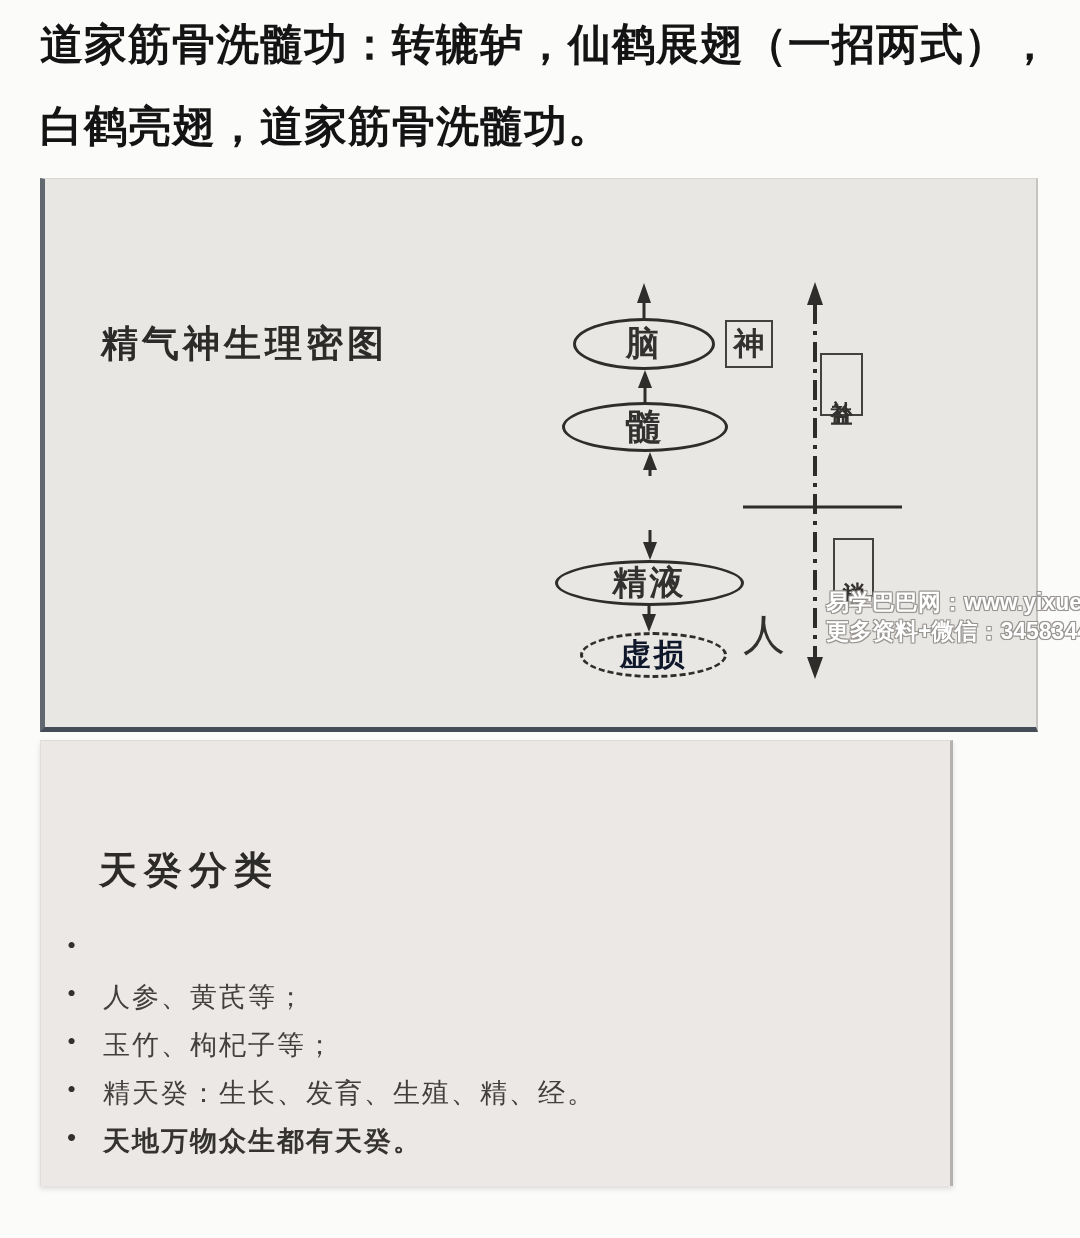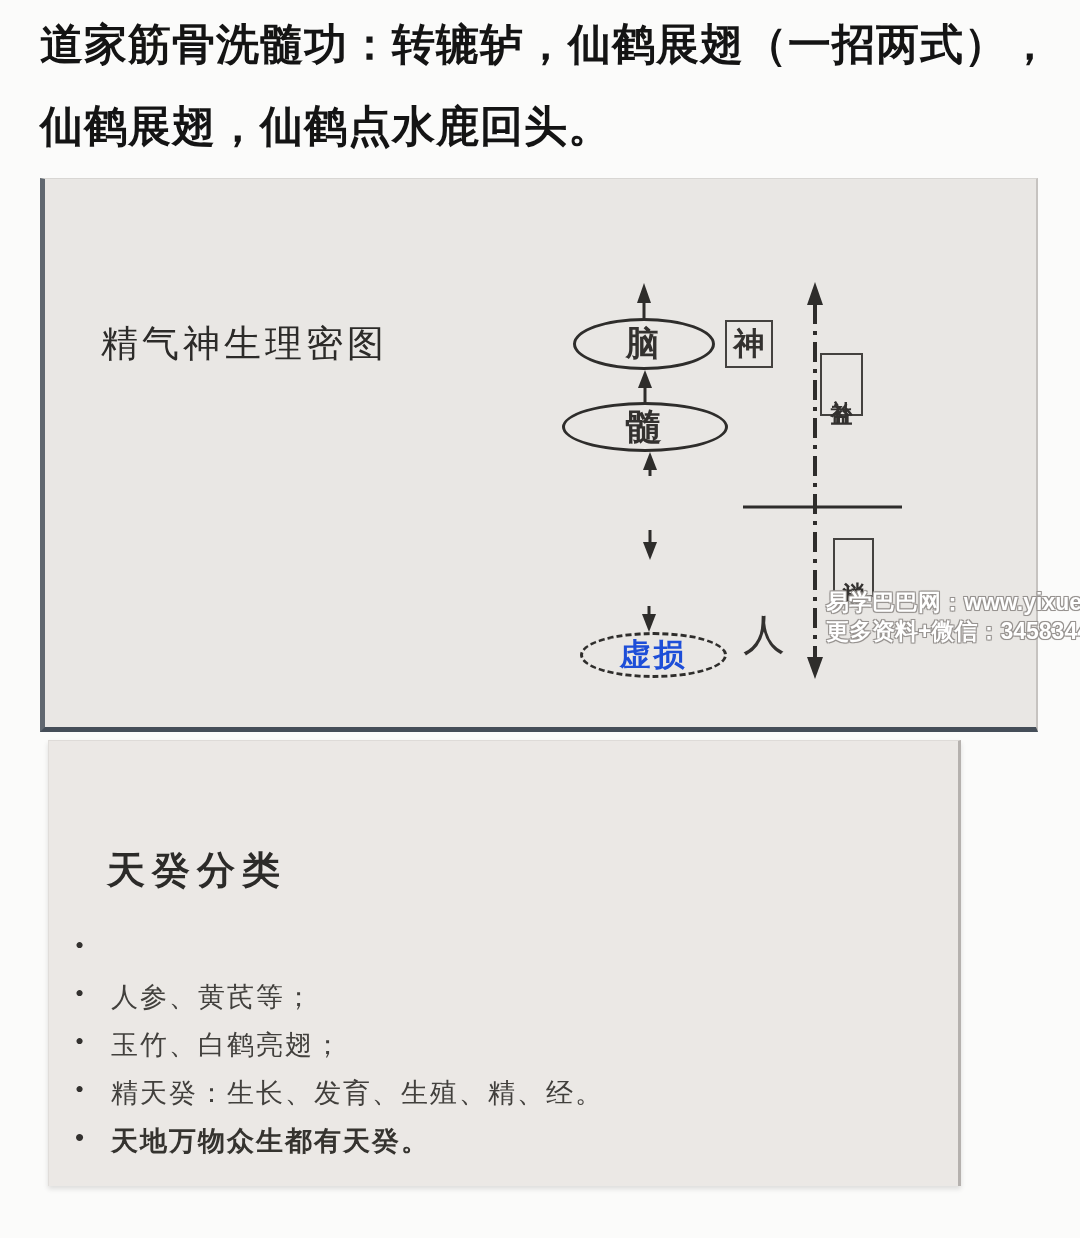--- a/index.html
+++ b/index.html
@@ -20,38 +20,38 @@
 
   
   .panel1 {
     position:absolute; left:40px; top:178px; width:998px; height:554px;
     box-sizing:border-box; background:#e9e7e4;
     border-left:5px solid #616870; border-bottom:5px solid #454e58;
     border-top:1px solid #d8d6d3; border-right:2px solid #c6c3c0;
   }
   .p1-title {
     position:absolute; left:56px; top:140px;
-    font-size:37px; font-weight:400; color:#2c2b29; letter-spacing:4px;
+    font-size:37px; font-weight:700; color:#2c2b29; letter-spacing:4px;
     white-space:nowrap;
     text-align:center;
   }
   .node {
     position:absolute; box-sizing:border-box;
     border:3px solid #2e2d2b; border-radius:50%;
     display:flex; align-items:center; justify-content:center;
     font-size:34px; color:#33312f; letter-spacing:3px; font-weight:600;
     background:transparent; white-space:nowrap;
   }
   .node.brain   { left:528px; top:139px; width:142px; height:52px; }
   .node.marrow  { left:517px; top:223px; width:166px; height:50px; font-size:36px; }
   .node.kidney  { left:512px; top:298px; width:187px; height:53px; }
   .node.semen   { left:510px; top:381px; width:189px; height:46px; }
   .node.deficiency {
     left:535px; top:453px; width:147px; height:46px;
-    border-style:dashed; color:#1d4ed8; font-size:31px;
+    border-style:dashed; color:#0f172a; font-size:31px;
   }
   .sbox {
     position:absolute; box-sizing:border-box; border:2px solid #44423f;
     display:flex; align-items:center; justify-content:center;
     color:#33312f; background:transparent;
   }
   .sbox.shen { left:680px; top:141px; width:48px; height:48px; font-size:31px; font-weight:600; }
   .vbox {
     writing-mode:vertical-rl; text-orientation:upright;
     font-size:22px; letter-spacing:4px; font-weight:600;
@@ -65,21 +65,21 @@
   .watermark {
     position:absolute; left:826px; top:588px; z-index:5;
     font-family:"Liberation Sans", sans-serif; font-weight:700;
     font-size:23px; line-height:29px; color:#ffffff; white-space:nowrap;
     text-shadow:-1px -1px 0 #979390, 1px -1px 0 #979390,
                 -1px 1px 0 #979390, 1px 1px 0 #979390, 0 0 2px #979390;
   }
 
   
   .panel2 {
-    position:absolute; left:48px; top:740px; width:913px; height:446px;
+    position:absolute; left:40px; top:740px; width:913px; height:446px;
     box-sizing:border-box; background:#ebe8e5;
     border-top:1px solid #dedbd8; border-left:1px solid #e0ddda;
     border-right:3px solid #b5b1ae;
     box-shadow:0 3px 5px rgba(0,0,0,0.12);
   }
   .p2-title {
     position:absolute; left:58px; top:104px;
     font-size:38px; font-weight:700; color:#2c2b29; letter-spacing:7px;
     white-space:nowrap;
   }
@@ -94,21 +94,21 @@
   .row .right { flex:1; }
   .row.r1 { top:190px; } .row.r2 { top:238px; } .row.r3 { top:286px; }
   .row.r4 { top:334px; } .row.r5 { top:382px; font-weight:700; color:#35332f; }
 </style>
 </head>
 <body>
 
 <div class="page">
 
   <div class="header-line l1">道家筋骨洗髓功：转辘轳，仙鹤展翅（一招两式），</div>
-  <div class="header-line l2">仙鹤展翅，仙鹤点水鹿回头。</div>
+  <div class="header-line l2">白鹤亮翅，道家筋骨洗髓功。</div>
 
   <div class="panel1">
 
     <svg class="connectors" viewBox="0 0 991 547">
       <g stroke="#2e2d2b" stroke-width="3" fill="#2e2d2b">
 
         <g>
           <line x1="599" y1="139" x2="599" y2="120"></line>
           <polygon points="599,104 592,124 606,124" stroke="none"></polygon>
         </g>
@@ -140,20 +140,21 @@
           <polygon points="770,103 762,126 778,126" stroke="none"></polygon>
           <polygon points="770,500 762,478 778,478" stroke="none"></polygon>
         </g>
       </g>
     </svg>
 
     <div class="p1-title">精气神生理密图</div>
 
     <div class="node brain">脑</div>
     <div class="node marrow">髓</div>
+    <div class="node semen">精液</div>
     <div class="node deficiency">虚损</div>
 
     <div class="sbox shen">神</div>
     <div class="sbox tonify vbox">补益</div>
     <div class="sbox deplete vbox">消耗</div>
     <div class="person">人</div>
   </div>
 
   <div class="watermark">
     <div>易学巴巴网：www.yixue88.cn</div>
@@ -165,21 +166,21 @@
 
     <div class="row r1">
       <span class="bullet">•</span>
     </div>
     <div class="row r2">
       <span class="bullet">•</span>
       <span class="right">人参、黄芪等；</span>
     </div>
     <div class="row r3">
       <span class="bullet">•</span>
-      <span class="right">玉竹、白鹤亮翅；</span>
+      <span class="right">玉竹、枸杞子等；</span>
     </div>
     <div class="row r4">
       <span class="bullet">•</span>
       <span class="left">精天癸：生长、发育、生殖、精、经。</span>
     </div>
     <div class="row r5">
       <span class="bullet">•</span>
       <span class="left">天地万物众生都有天癸。</span>
       <span class="right"></span>
     </div>

